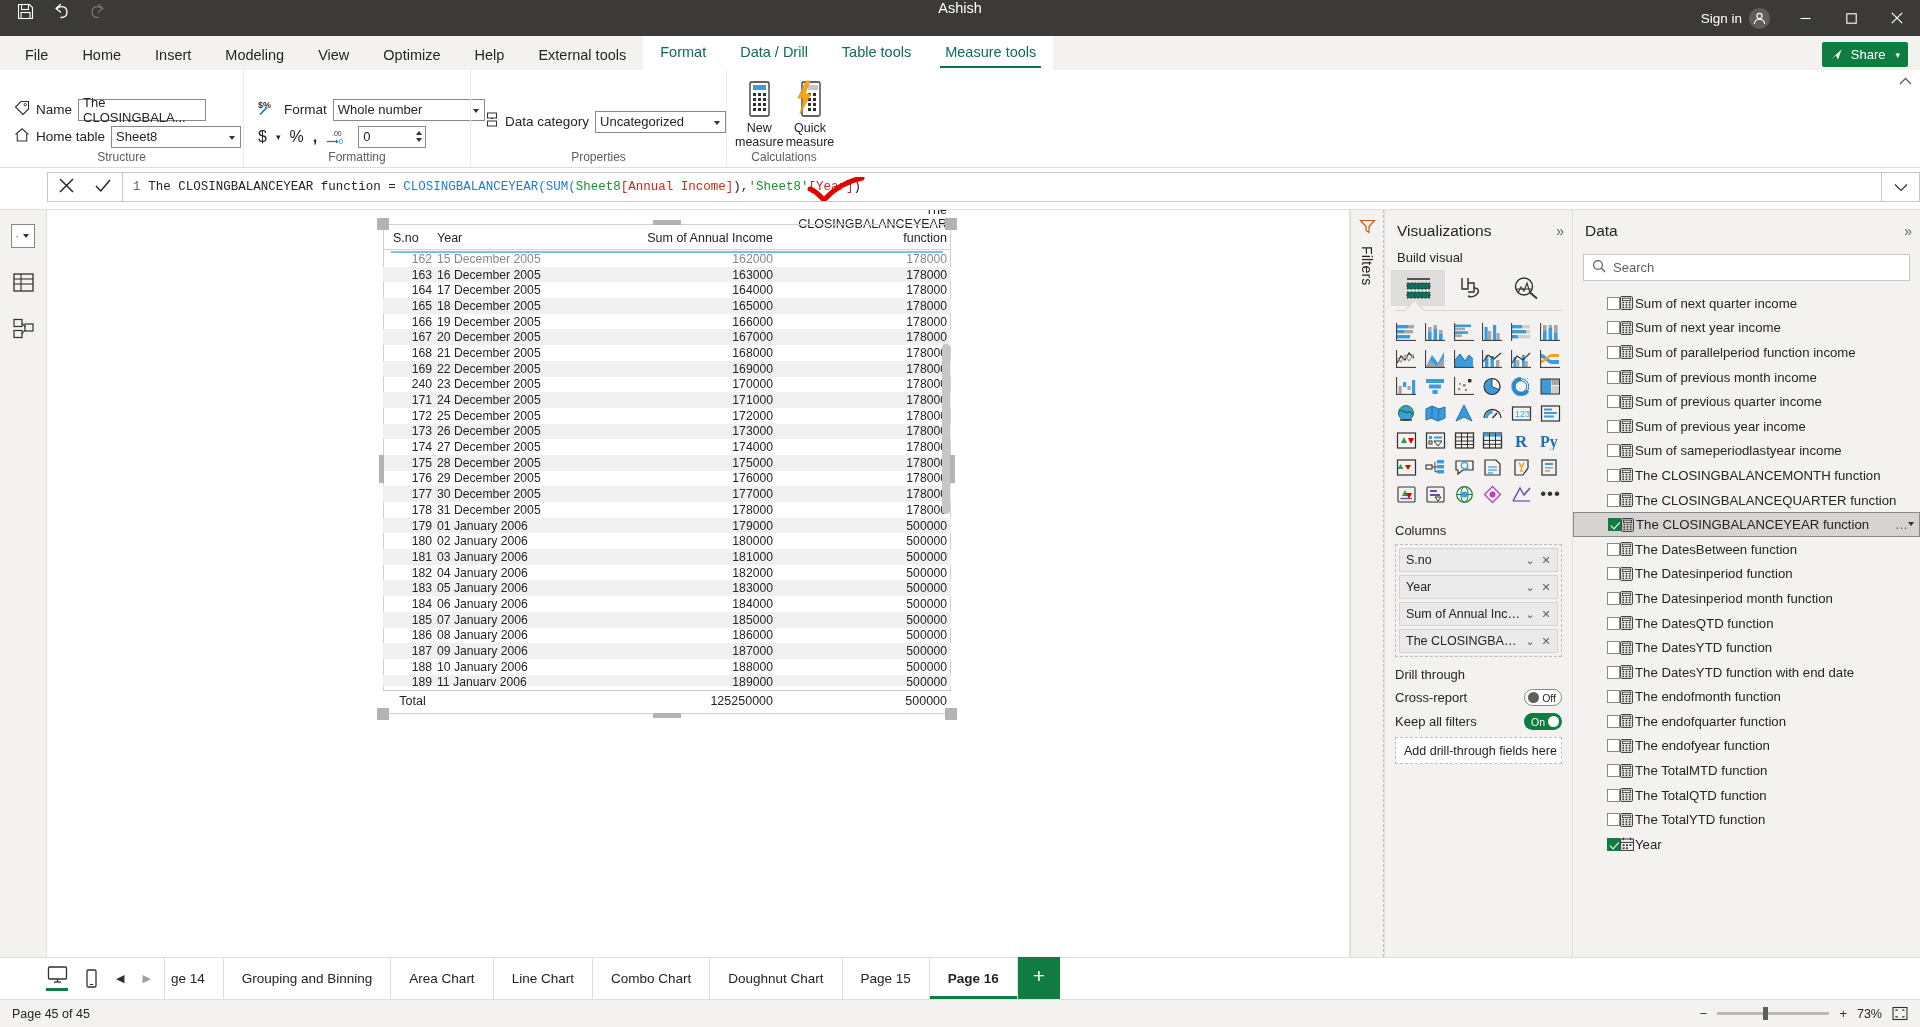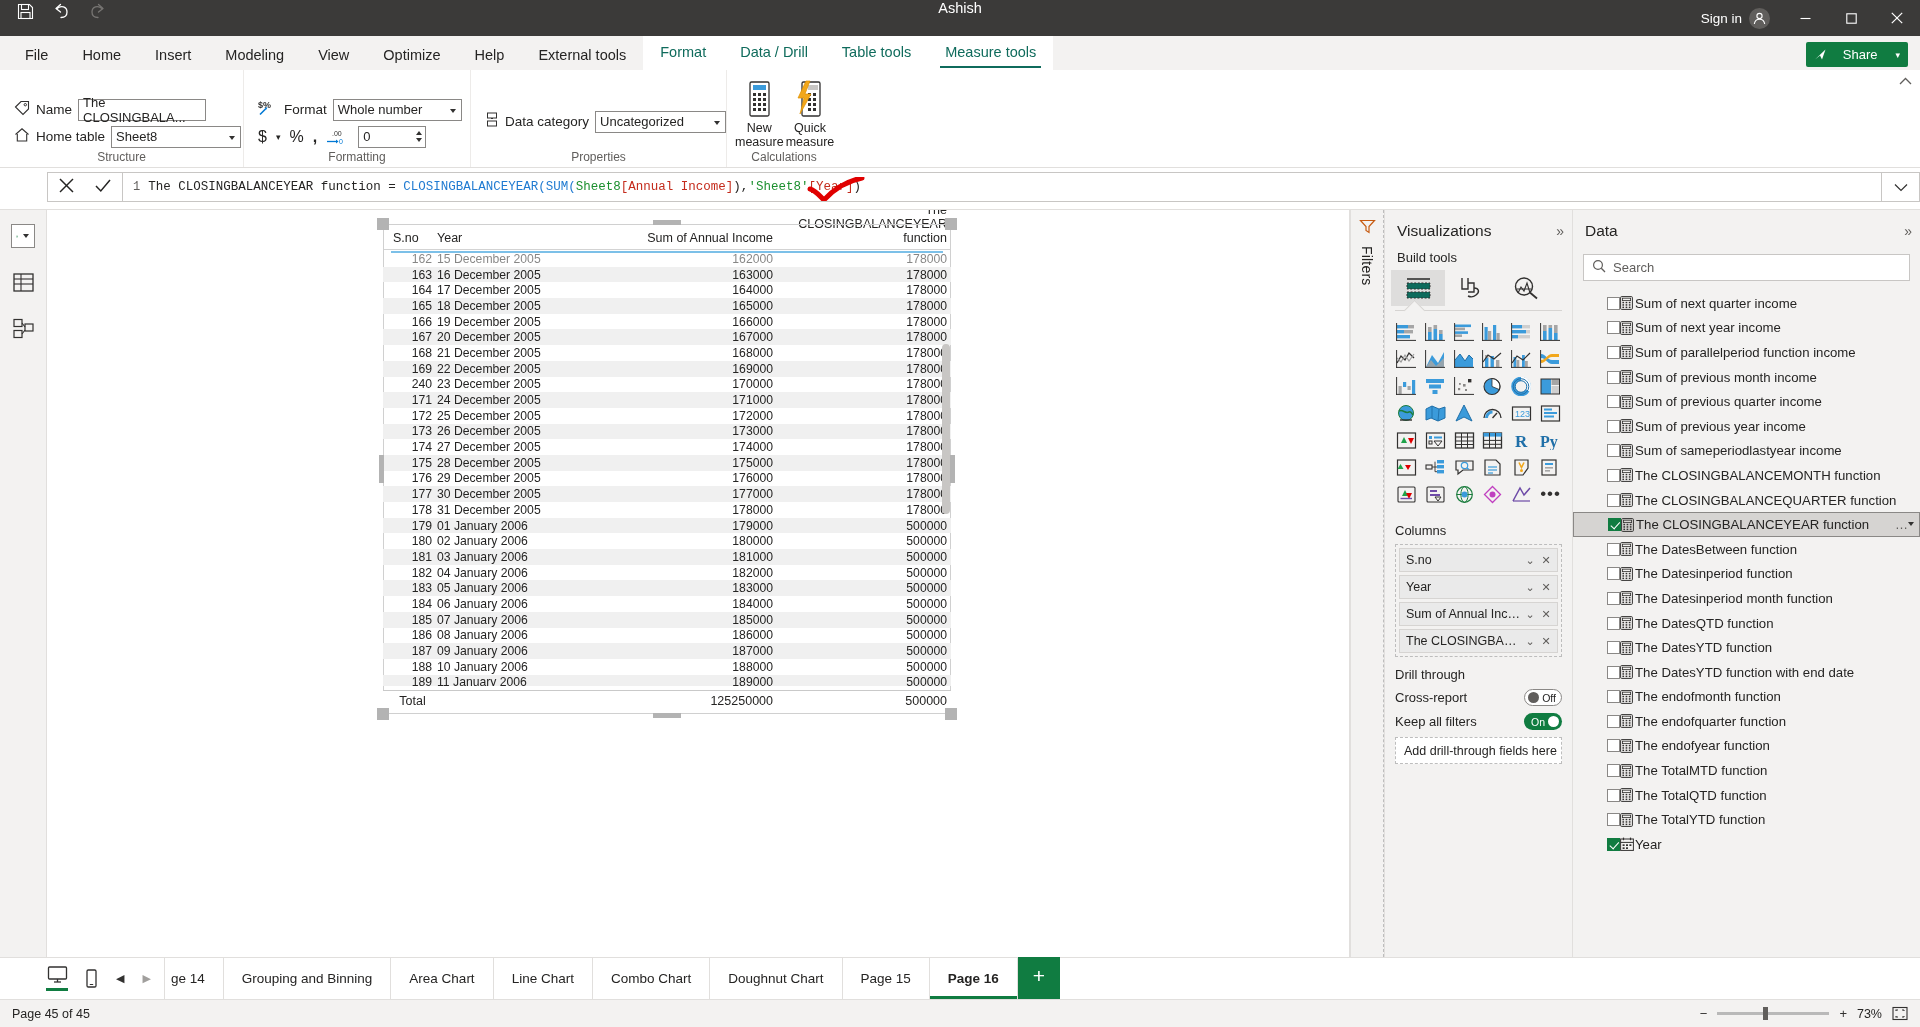--- a/index.html
+++ b/index.html
@@ -39,21 +39,21 @@
     white-space: nowrap; line-height: 1;
   }
   .rtab.ctx { color: #0f6b5c; background: #ffffff; height: 34px; display:flex; align-items:center; }
   .rtab.active { background: #ffffff; color: #0f6b5c; position: relative; height: 34px; display:flex;align-items:center; }
   .rtab.active::after {
     content: ''; position: absolute; left: 12px; right: 12px; bottom: 2px; height: 2px; background: #0f6b5c;
   }
   .share-wrap { margin-left: auto; display: flex; align-items: center; padding: 0 12px 3px 0; }
   .share-btn {
     background: #107c41; color: #fff; font-size: 13px; height: 25px; border-radius: 2px;
-    display: flex; align-items: center; gap: 16px; padding: 0 8px; cursor: pointer;
+    display: flex; align-items: center; gap: 8px; padding: 0 8px; cursor: pointer;
   }
   .share-btn .cv { font-size: 9px; margin-left:2px;}
 
   
   .ribbon {
     height: 98px; background: #ffffff; border-bottom: 1px solid #e1dfdd;
     display: flex; flex: 0 0 98px; position: relative;
   }
   .rgroup { display: flex; flex-direction: column; position: relative; padding: 6px 0 0 0; }
   .rgroup + .rgroup { border-left: 1px solid #edebe9; }
@@ -412,21 +412,21 @@
       <div class="rgroup-body" style="flex-direction:column; justify-content:center; padding-top:8px;">
         <div class="field-row">
           <span>
             <svg width="20" height="17" viewBox="0 0 20 17">
                 <text x="0" y="9" font-size="9" font-family="Liberation Sans" font-weight="bold" fill="#323130">$%</text>
                 <path d="M2 15.5 L8 9.5" stroke="#0078d4" stroke-width="1.6"></path>
                 <path d="M7 9 L9.5 8 L8.5 10.5 Z" fill="#0078d4"></path>
               </svg>
           </span>
           <span class="field-label">Format</span>
-          <span class="sel" style="width:129px">Whole number</span>
+          <span class="sel" style="width:152px">Whole number</span>
         </div>
         <div class="field-row">
           <div class="fmt-icons">
             <span class="fmt-ic">$</span>
             <span class="fmt-ic" style="font-size:9px">▾</span>
             <span class="fmt-ic">%</span>
             <span class="fmt-ic" style="font-weight:bold">,</span>
             <span class="fmt-ic">
               <svg width="20" height="16" viewBox="0 0 20 16">
                   <text x="6" y="7" font-size="7" font-family="Liberation Sans" fill="#323130">.00</text>
@@ -799,21 +799,21 @@
           </svg>
       </span>
       <span class="ftxt">Filters</span>
     </div>
 
     <div class="vizpane">
       <div class="pane-head">
         <span class="pane-title">Visualizations</span>
         <span class="chev">»</span>
       </div>
-      <div class="build-lbl">Build tools</div>
+      <div class="build-lbl">Build visual</div>
       <div class="build-tabs">
         <div class="bt on">
           <svg width="27" height="24" viewBox="0 0 27 24">
               <line x1="2" y1="3" x2="25" y2="3" stroke="#323130" stroke-width="1.6"></line>
               <rect x="2" y="7" width="23" height="6" fill="#0f6b5c" stroke="#323130" stroke-width="1" stroke-dasharray="2 1.6"></rect>
               <rect x="2" y="16" width="23" height="6" fill="#0f6b5c" stroke="#323130" stroke-width="1" stroke-dasharray="2 1.6"></rect>
             </svg>
         </div>
         <div class="bt">
           <svg width="26" height="24" viewBox="0 0 26 24">

